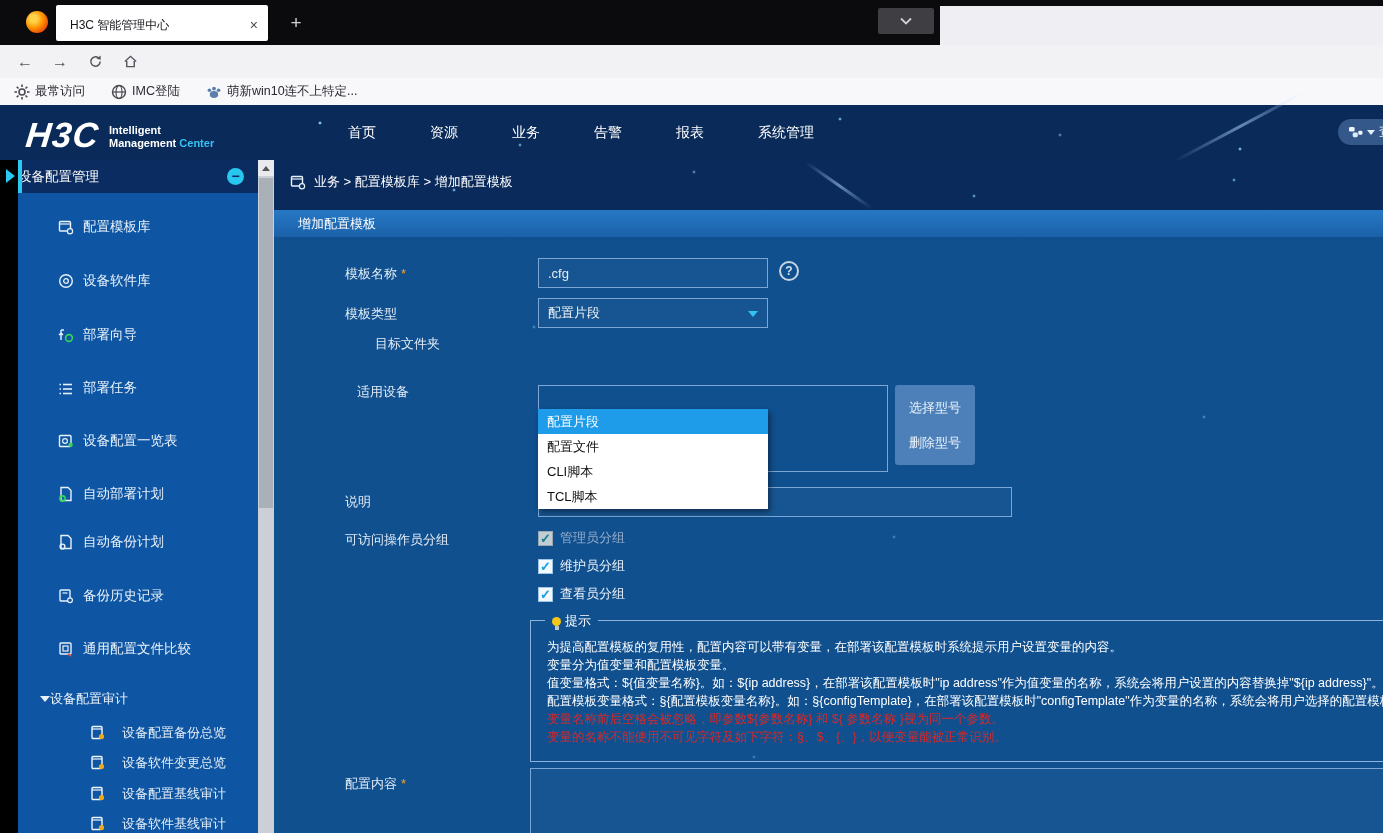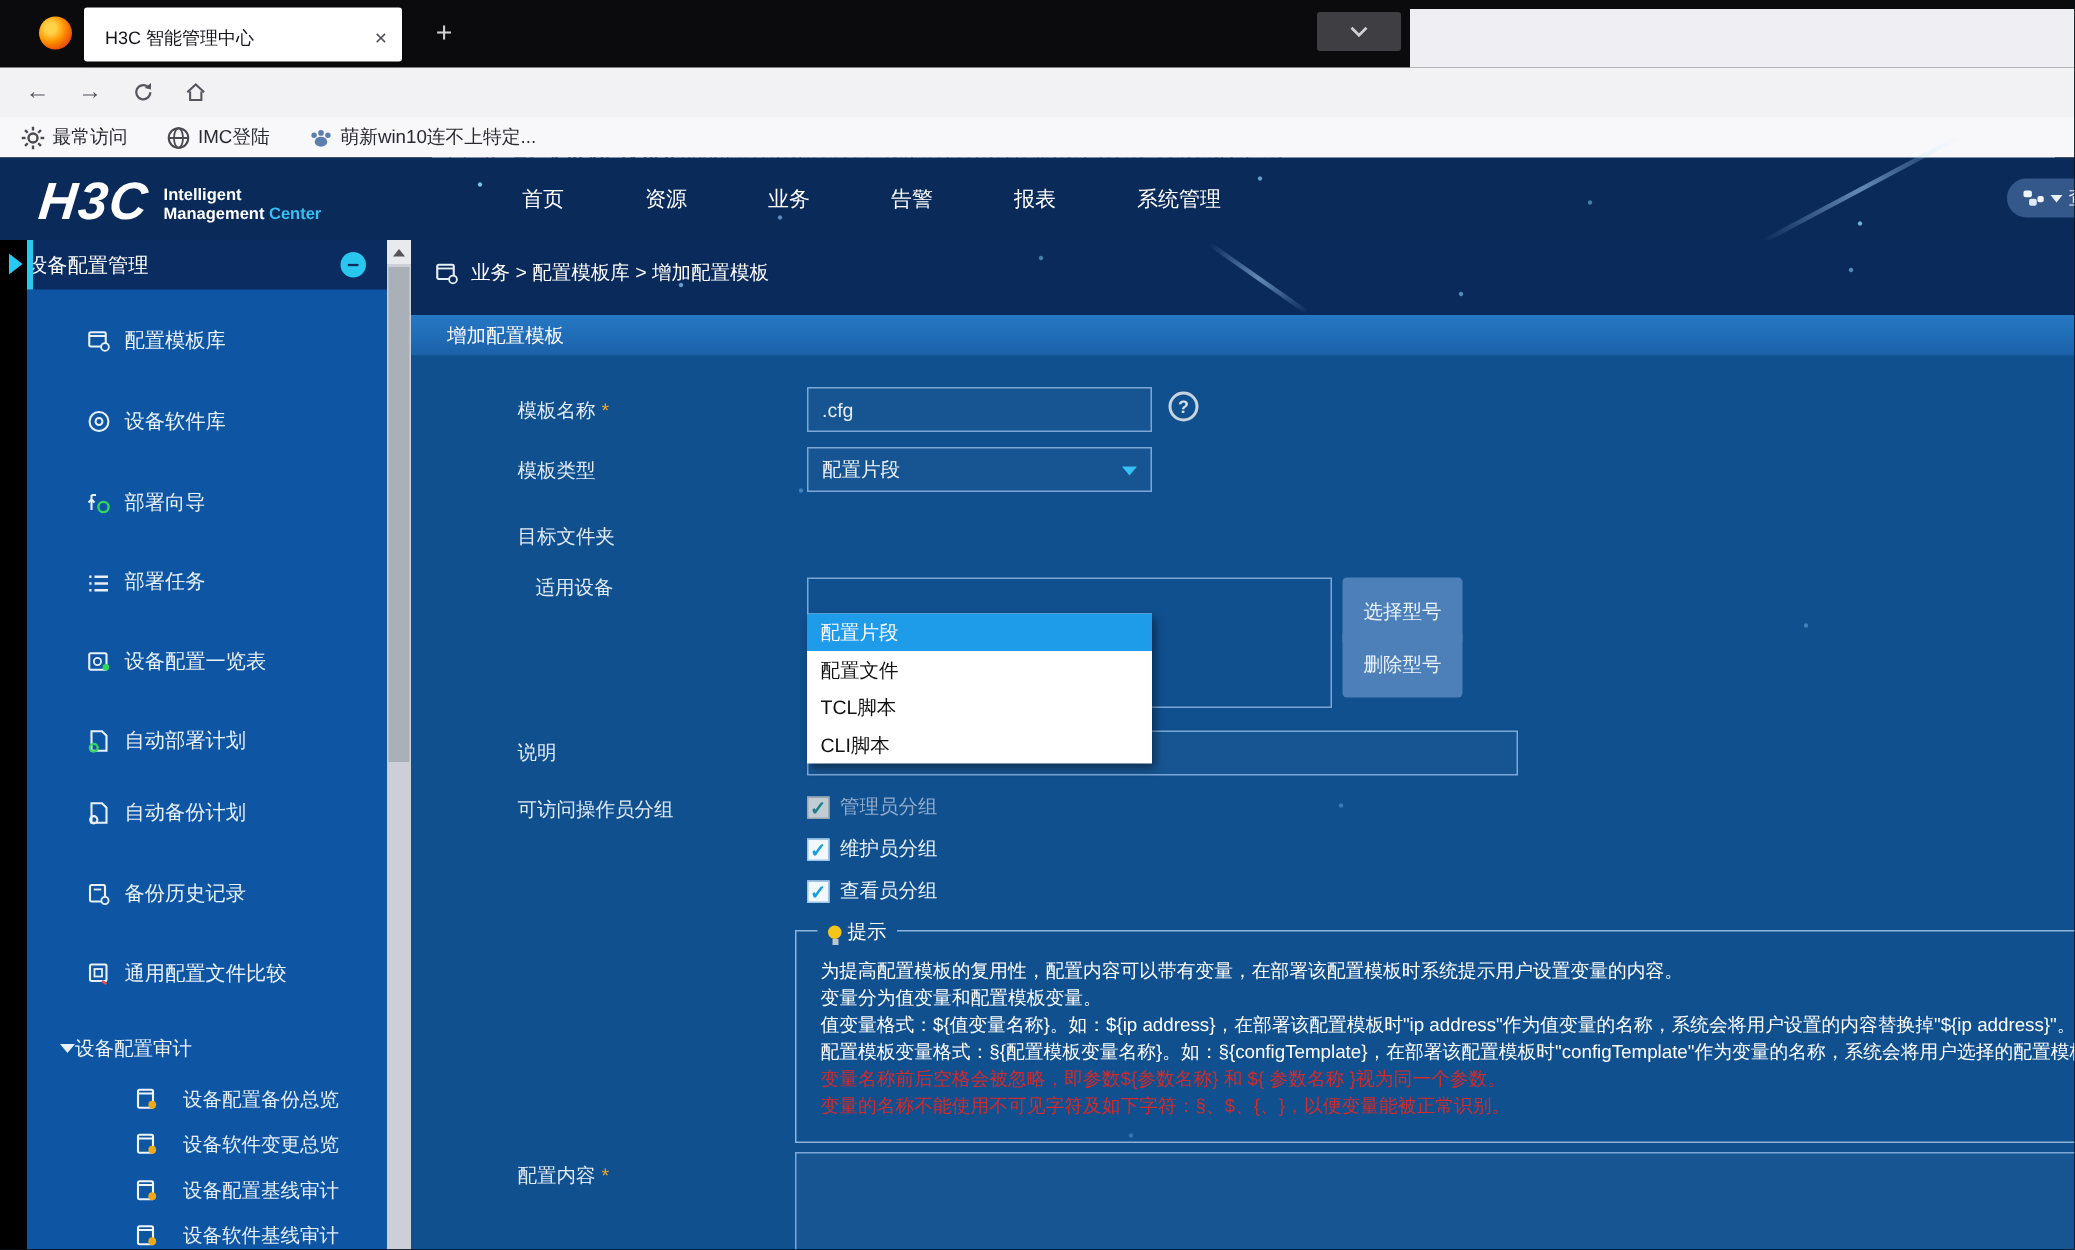--- a/index.html
+++ b/index.html
@@ -399,21 +399,21 @@
       </div>
       <input class="finput" style="top: 21px;" value=".cfg">
       <div class="qicon" style="top:24px;">?</div>
 
       <div class="flabel" style="top:68px;">模板类型</div>
       <div class="fselect" style="top:61px;">
         <span>配置片段</span>
         <span class="sel-arrow"></span>
       </div>
 
-      <div class="flabel" style="top:112px;">目标文件夹</div>
+      <div class="flabel" style="top:98px;margin-left:30px;">目标文件夹</div>
 
       <div class="flabel" style="top:146px;margin-left:12px;">适用设备</div>
       <div class="devicebox"></div>
       <div class="btn" style="top:148px;">选择型号</div>
       <div class="btn" style="top:183px;">删除型号</div>
 
       <div class="flabel" style="top:256px;">说明</div>
       <input class="finput" style="top: 250px; width: 474px;" value="">
 
       <div class="flabel" style="top:294px;">可访问操作员分组</div>
@@ -446,20 +446,20 @@
       </div>
 
       <div class="flabel" style="top:538px;">
         <span>配置内容</span><span class="req">*</span>
       </div>
       <textarea class="cfgarea" style=""></textarea>
 
       <div class="dropdown">
         <div class="opt selected">配置片段</div>
         <div class="opt">配置文件</div>
+        <div class="opt">CLI脚本</div>
         <div class="opt">TCL脚本</div>
-        <div class="opt">CLI脚本</div>
       </div>
 
     </div>
   </div>
 
 </div>
 
 </body></html>

